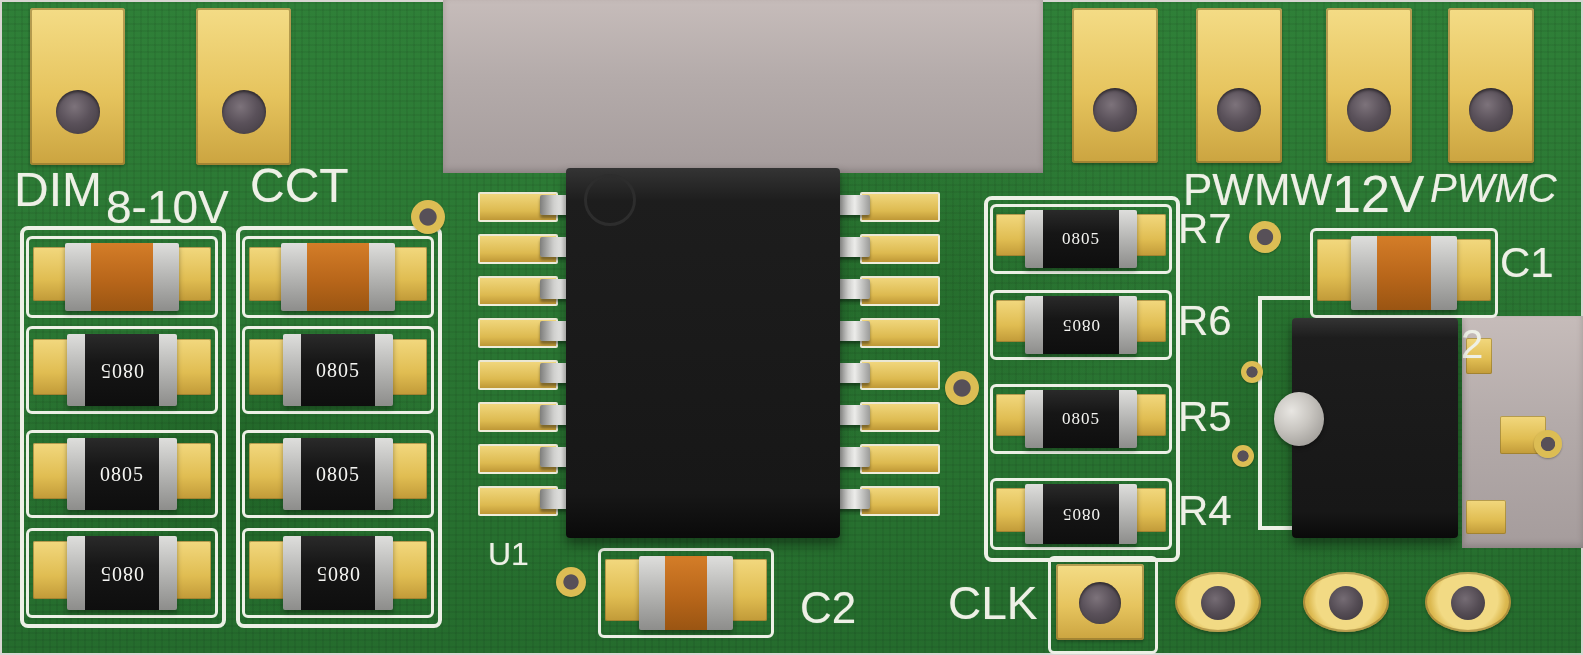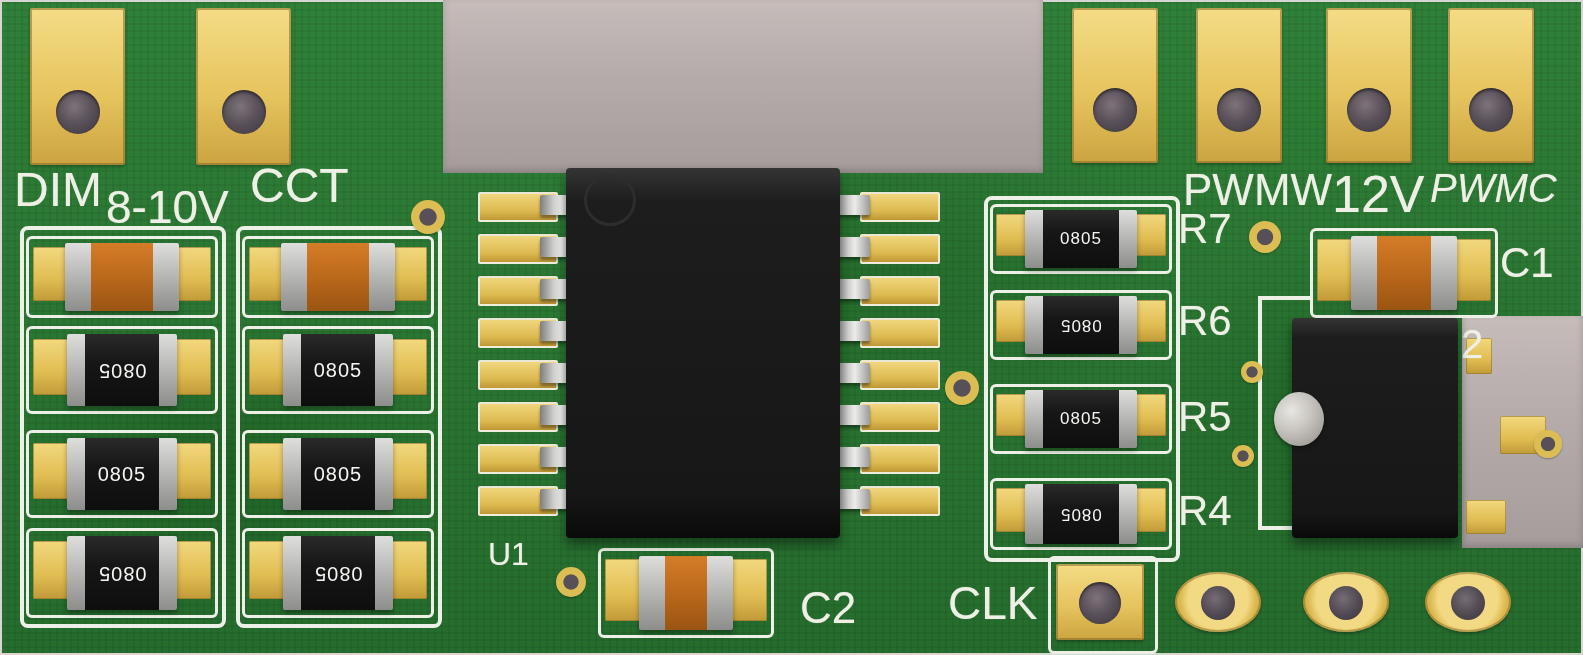--- a/index.html
+++ b/index.html
@@ -38,21 +38,21 @@
     position:absolute;border-radius:2px;
     background:linear-gradient(180deg,#f2d87e 0%,#e0bd52 60%,#c19a38 100%);
     box-shadow: inset 0 0 0 1px rgba(140,115,45,.6);
   }
   .body{position:absolute;display:flex;border-radius:2px;overflow:hidden;box-shadow:0 3px 5px rgba(0,0,0,.35);}
   .term{width:18px;background:linear-gradient(180deg,#dededc 0%,#b9b9b7 45%,#8d8d8b 100%);}
   .term.wide{width:26px;}
   .mid{flex:1;display:flex;align-items:center;justify-content:center;}
   .mid.black{background:linear-gradient(180deg,#2a2a2a 0%,#161616 40%,#0e0e0e 100%);}
   .mid.orange{background:linear-gradient(180deg,#d47d28 0%,#b8661a 55%,#9a5512 100%);}
-  .marking{color:#f5f5f2;font-family:Liberation Sans, sans-serif;font-size:20px;letter-spacing:1px;}
+  .marking{color:#f5f5f2;font-family:Liberation Serif, serif;font-size:20px;letter-spacing:1px;}
   .marking.sm{font-size:17px;}
   .flip{transform:rotate(180deg);}
   .pad-strip{
     position:absolute;
     background:linear-gradient(180deg,#f0d67c 0%,#ddba50 65%,#bf9836 100%);
     border:2px solid rgba(238,240,230,.9);border-radius:2px;
   }
   .lead{
     position:absolute;height:20px;width:36px;border-radius:2px;
     background:linear-gradient(90deg,#7e7e7c 0%,#cfcfcd 38%,#ececea 58%,#9b9b99 100%);

